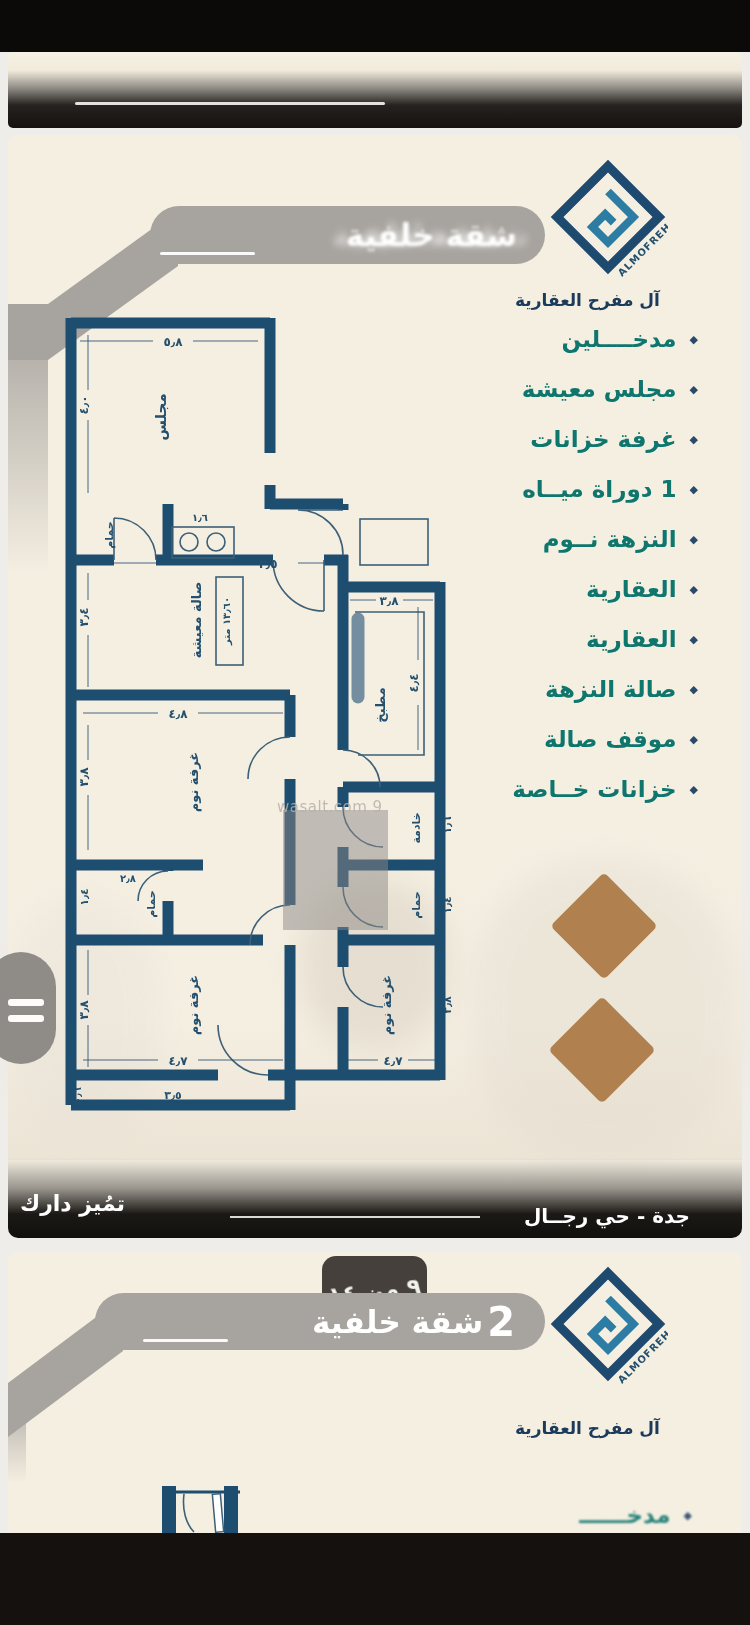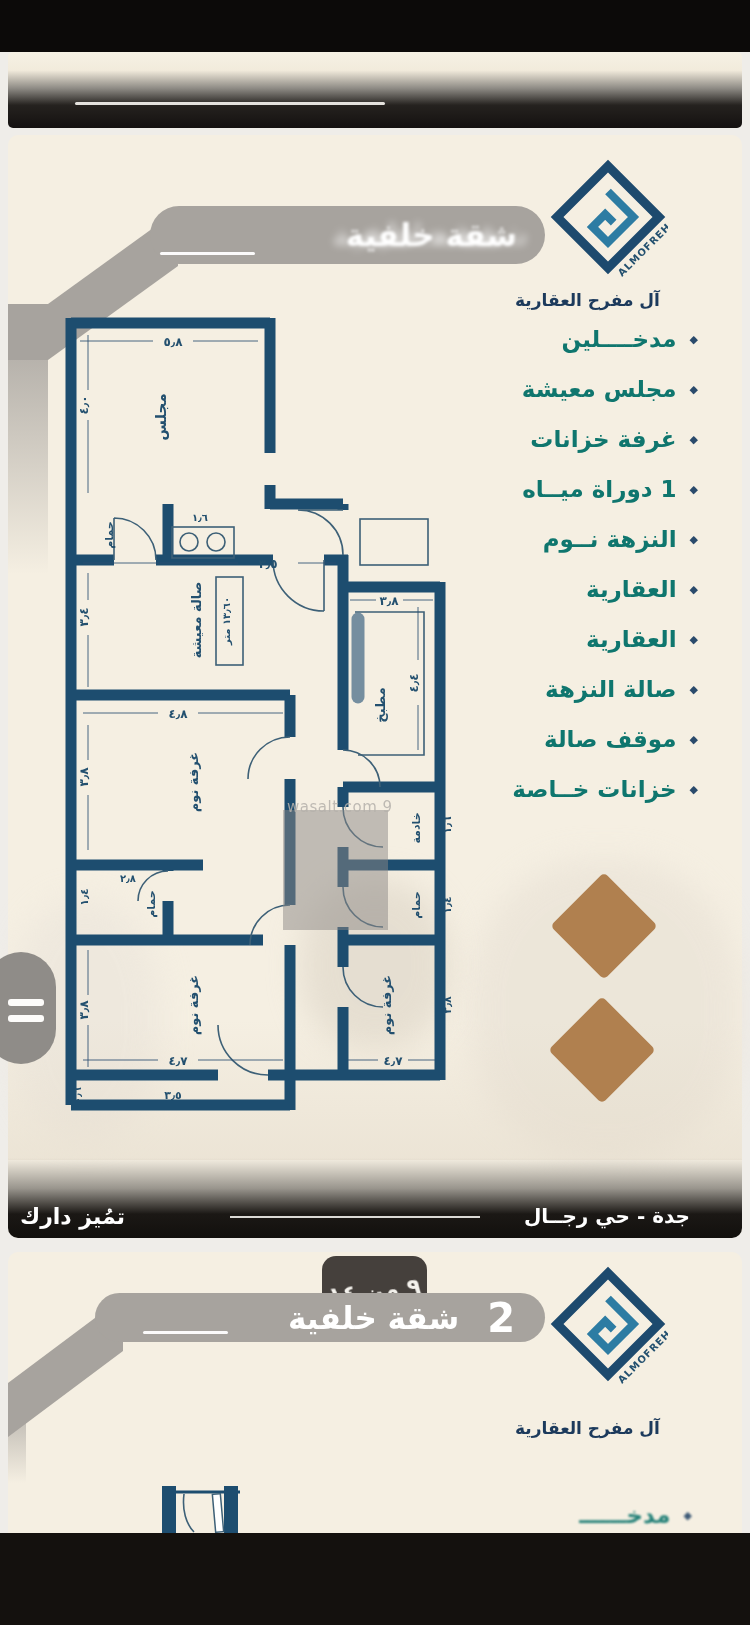--- a/index.html
+++ b/index.html
@@ -30,21 +30,21 @@
   .feature-item .flabel{color:#0f766e;font-weight:bold;font-size:23px;white-space:nowrap;}
   
   svg text{font-family:"DejaVu Sans",sans-serif;fill:#23506f;font-weight:bold;}
   .wall{stroke:#1d4d6f;stroke-width:11;fill:none;stroke-linecap:butt;}
   .thin{stroke:#3d6077;stroke-width:1.6;fill:none;}
   .dimline{stroke:#2a4e71;stroke-width:1;fill:none;opacity:.85;}
   
   .footer1{left:8px;top:1158px;width:734px;height:80px;border-radius:0 0 10px 10px;
     background:linear-gradient(180deg,rgba(246,241,228,0) 0%,#99958d 38%,#1b1815 70%,#12100d 100%);}
   .footer1 .floc{position:absolute;right:52px;bottom:10px;direction:rtl;color:#fff;font-weight:bold;font-size:20px;}
-  .footer1 .ftag{position:absolute;left:12px;bottom:9px;direction:rtl;color:#fff;font-weight:bold;font-size:22px;}
+  .footer1 .ftag{position:absolute;left:12px;bottom:22px;direction:rtl;color:#fff;font-weight:bold;font-size:22px;}
   .footer1 .fline{position:absolute;left:222px;bottom:20px;width:250px;height:2px;background:#f0eeea;opacity:.9;}
   .badge{background:#45403c;border-radius:14px;display:flex;align-items:center;justify-content:center;}
   .badge .btext{color:#f3f1ec;font-size:23px;font-weight:bold;transform:rotate(-6deg);filter:blur(.6px);direction:rtl;}
   .diamond{background:#b0804f;transform:rotate(45deg);border-radius:5px;}
   .capsule{background:#8f8c88;border-radius:36px;}
   .capsule .cb{position:absolute;left:22px;width:36px;height:7px;background:#fdfcfa;border-radius:3px;}
   .watermark{color:#b5b1ab;font-size:15px;letter-spacing:.5px;opacity:.85;}
   .num2{color:#fff;font-weight:bold;font-size:40px;line-height:1;}
   .partial{filter:blur(1px);opacity:.9;}
 </style>
@@ -228,21 +228,21 @@
       <text x="393" y="520" font-size="11" text-anchor="middle" transform="rotate(-90 393 520)">١٫٦</text>
       <text x="393" y="600" font-size="11" text-anchor="middle" transform="rotate(-90 393 600)">١٫٤</text>
       <text x="393" y="700" font-size="11" text-anchor="middle" transform="rotate(-90 393 700)">٣٫٨</text>
       <text x="115" y="794" font-size="11" text-anchor="middle">٣٫٥</text>
       <text x="23" y="790" font-size="10" text-anchor="middle" transform="rotate(-90 23 790)">٠٫٦</text>
     </g>
 
     <rect x="225" y="505" width="105" height="120" fill="#8b8885" opacity=".5"></rect>
   </svg>
 
-  <div class="abs watermark" style="left:287px;top:798px;">wasalt.com 9</div>
+  <div class="abs watermark" style="left:277px;top:798px;">wasalt.com 9</div>
 
   <div class="abs diamond" style="left:566px;top:888px;width:76px;height:76px;"></div>
   <div class="abs diamond" style="left:564px;top:1012px;width:76px;height:76px;"></div>
 
   <div class="abs capsule" style="left:-14px;top:952px;width:70px;height:112px;">
     <div class="cb" style="top:47px;"></div>
     <div class="cb" style="top:63px;"></div>
   </div>
 
   <div class="abs footer1">
@@ -260,21 +260,21 @@
   <svg class="abs" style="left:8px;top:1297px;" width="160" height="200" viewBox="0 0 160 200">
     <defs>
       <linearGradient id="fade2" x1="0" y1="0" x2="0" y2="1">
         <stop offset="0" stop-color="#a7a39e"></stop>
           <stop offset="1" stop-color="#a7a39e" stop-opacity="0"></stop>
       </linearGradient>
     </defs>
     <polygon points="115,0 115,54 0,140 0,86" fill="#a7a39e"></polygon>
     <rect x="0" y="86" width="18" height="100" fill="url(#fade2)"></rect>
   </svg>
-  <div class="abs pill" style="left:95px;top:1293px;width:450px;height:49px;padding:0 30px;justify-content:flex-end;gap:28px;">
+  <div class="abs pill" style="left:95px;top:1293px;width:450px;height:57px;padding:0 30px;justify-content:flex-end;gap:4px;">
     <span class="ptext" style="font-size:31px;">شقة خلفية</span>
     <span class="num2">2</span>
     <span class="uline" style="left:48px;bottom:8px;width:85px;"></span>
   </div>
 
   <svg class="abs" style="left:548px;top:1262px;" width="120" height="145" viewBox="0 0 120 145">
     <g transform="rotate(45 60 62)">
       <rect x="24" y="26" width="72" height="72" fill="none" stroke="#1d4a6e" stroke-width="9"></rect>
       <path d="M42,44 H78 V80 H56 V62 H68" fill="none" stroke="#2d7ca3" stroke-width="8"></path>
     </g>

